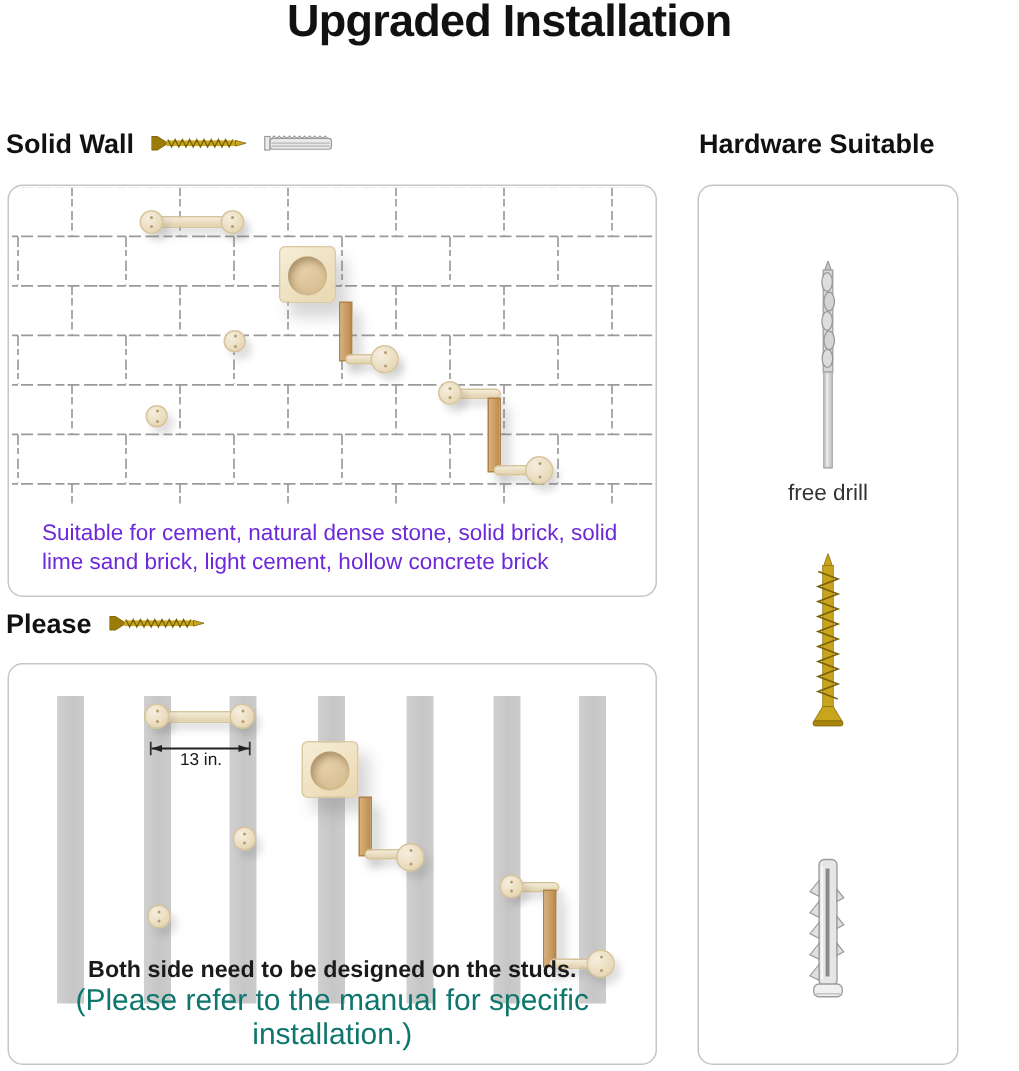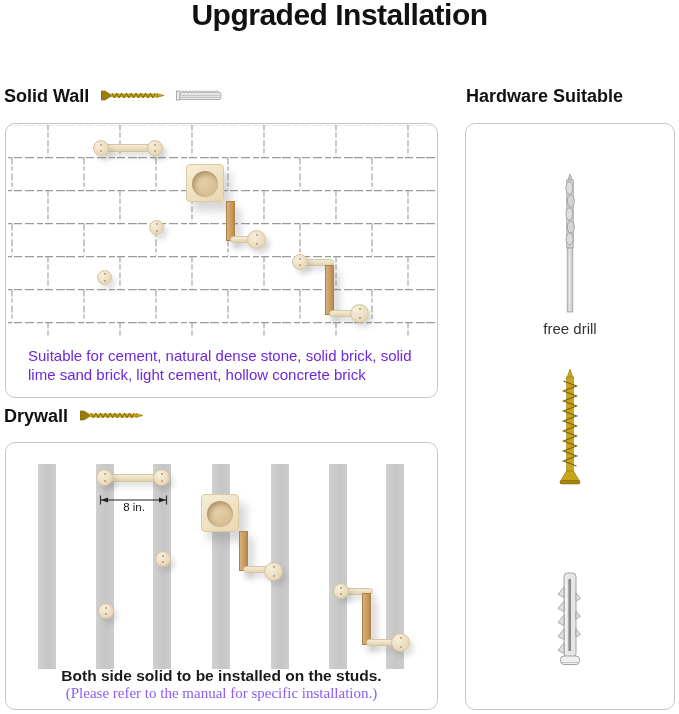--- a/index.html
+++ b/index.html
@@ -25,31 +25,31 @@
   .head-hw      { left:466px; top:86px; }
   .section-head .lbl { display:inline-block; }
 
   
   .panel {
     position:absolute; background:#fff; border:1.5px solid #c6c6c6;
     border-radius:10px; overflow:hidden; box-sizing:border-box;
   }
   .panel-brick   { left:5px;   top:123px; width:433px; height:275px; }
   .panel-drywall { left:5px;   top:442px; width:433px; height:268px; }
-  .panel-hw      { left:465px; top:123px; width:210px; height:587px; }
+  .panel-hw      { left:465px; top:123px; width:174px; height:587px; }
 
   .brick-svg { position:absolute; left:2px; top:1px; }
 
   .brick-text {
     position:absolute; left:22px; top:223px; width:396px;
     font-size:15px; line-height:1.26; color:#6d28d9;
   }
   .note { position:absolute; left:0; bottom:7px; width:100%; text-align:center; }
   .note .n1 { font-size:15.5px; font-weight:bold; color:#1a1a1a; }
-  .note .n2 { font-size:15px; color:#8b5cf6;font-family:Liberation Serif, serif; }
+  .note .n2 { font-size:20px; color:#0f766e; }
 
   
   .stud {
     position:absolute; top:21px; width:18px; height:205px;
     background:linear-gradient(90deg,#d0d0d0,#c6c6c6 55%,#cccccc);
   }
 
   
   .fitem { position:absolute; }
   .plate {
@@ -161,21 +161,21 @@
     <div class="fitem bar" style="left:293px; top:135px; width:35px; height:7px;"></div>
     <div class="fitem plate" style="left:286px; top:130px; width:16px; height:16px;"></div>
     <div class="fitem post" style="left:319px; top:141px; width:9px; height:50px;"></div>
     <div class="fitem bar" style="left:323px; top:186px; width:36px; height:7px;"></div>
     <div class="fitem plate" style="left:344px; top:180px; width:19px; height:19px;"></div>
 
     <div class="brick-text">Suitable for cement, natural dense stone, solid brick, solid lime sand brick, light cement, hollow concrete brick</div>
   </div>
 
   <div class="section-head head-drywall">
-    <span class="lbl">Drywall</span>
+    <span class="lbl">Please</span>
     <span>
       <svg width="63" height="13" viewBox="0 0 63 13">
         <polygon points="0,2 4,2 11,6.5 4,11 0,11" fill="#9c7c08" stroke="#7a5f00" stroke-width="0.6"></polygon>
         <rect x="10" y="4.6" width="47" height="3.8" fill="#c9a81f"></rect>
         <path d="M11,4 l2.4,5 l2.4,-5 l2.4,5 l2.4,-5 l2.4,5 l2.4,-5 l2.4,5 l2.4,-5 l2.4,5 l2.4,-5 l2.4,5 l2.4,-5 l2.4,5 l2.4,-5 l2.4,5 l2.4,-5 l2.4,5 l2.4,-5" fill="none" stroke="#7a5f00" stroke-width="0.9"></path>
         <polygon points="56,4.6 63,6.5 56,8.4" fill="#c9a81f" stroke="#7a5f00" stroke-width="0.5"></polygon>
       </svg>
     </span>
   </div>
 
@@ -192,40 +192,40 @@
     <div class="fitem plate" style="left:90px;  top:26px; width:17px; height:17px;"></div>
     <div class="fitem plate" style="left:147px; top:26px; width:17px; height:17px;"></div>
     <div class="dim-arrow">
       <svg width="69" height="10" viewBox="0 0 69 10">
         <path d="M1.5,0.5 V9.5 M67.5,0.5 V9.5" stroke="#333" stroke-width="1.2"></path>
         <path d="M2,5 H67" stroke="#222" stroke-width="1.2"></path>
         <polygon points="2,5 9,2.6 9,7.4" fill="#222"></polygon>
         <polygon points="67,5 60,2.6 60,7.4" fill="#222"></polygon>
       </svg>
     </div>
-    <div class="dim-label">8 in.</div>
+    <div class="dim-label">13 in.</div>
 
     <div class="fitem cube" style="left:195px; top:51px;">
       <div class="hole"></div>
     </div>
     <div class="fitem post" style="left:233px; top:88px; width:9px; height:40px;"></div>
     <div class="fitem bar" style="left:237px; top:123px; width:32px; height:7px;"></div>
     <div class="fitem plate" style="left:258px; top:119px; width:19px; height:19px;"></div>
 
     <div class="fitem plate" style="left:149px; top:108px; width:16px; height:16px;"></div>
     <div class="fitem plate" style="left:92px;  top:160px; width:16px; height:16px;"></div>
 
     <div class="fitem bar" style="left:334px; top:145px; width:33px; height:7px;"></div>
     <div class="fitem plate" style="left:327px; top:140px; width:16px; height:16px;"></div>
     <div class="fitem post" style="left:356px; top:150px; width:9px; height:52px;"></div>
     <div class="fitem bar" style="left:360px; top:196px; width:36px; height:7px;"></div>
     <div class="fitem plate" style="left:385px; top:190px; width:19px; height:19px;"></div>
 
     <div class="note">
-      <div class="n1">Both side solid to be installed on the studs.</div>
+      <div class="n1">Both side need to be designed on the studs.</div>
       <div class="n2">(Please refer to the manual for specific installation.)</div>
     </div>
   </div>
 
   <div class="section-head head-hw">
     <span class="lbl">Hardware Suitable</span>
   </div>
 
   <div class="panel panel-hw">
     <div class="hw-item hw-drill">

